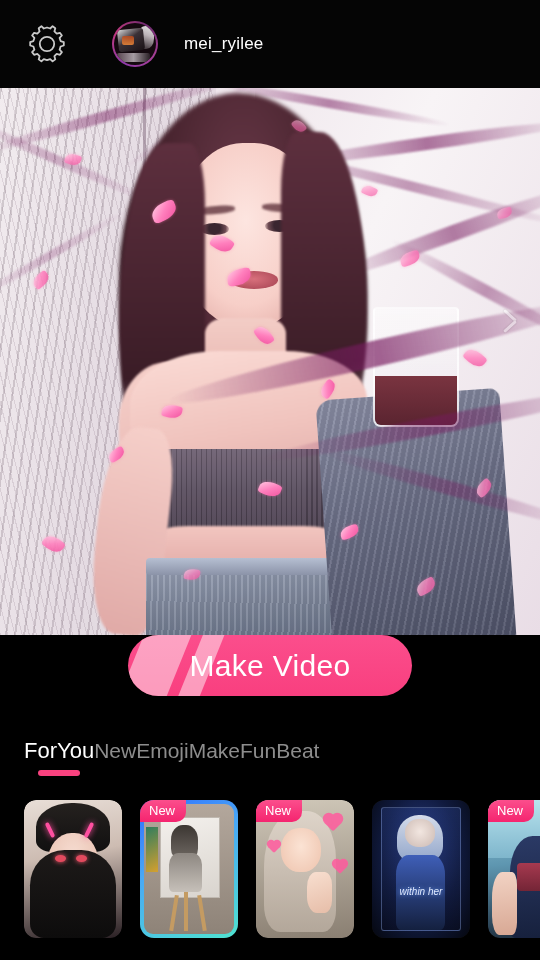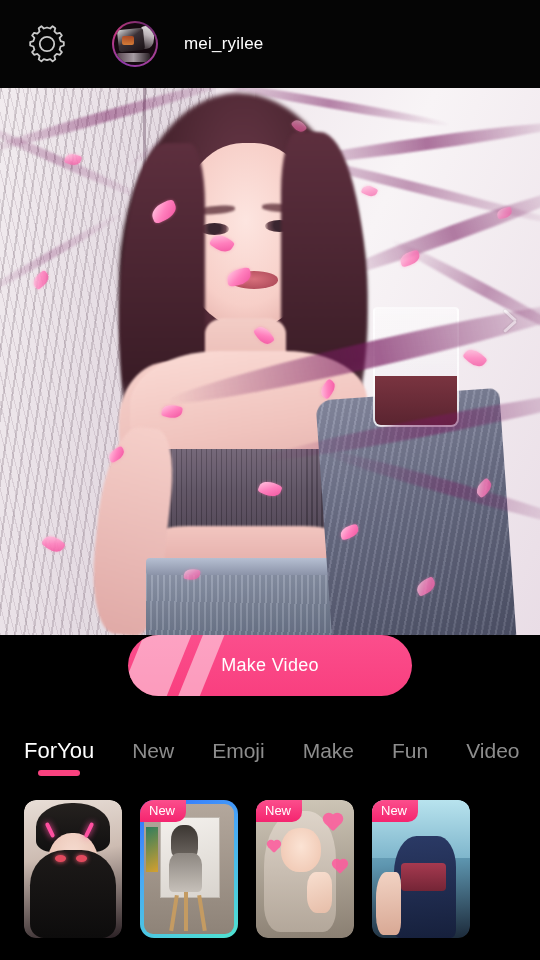--- a/index.html
+++ b/index.html
@@ -157,26 +157,26 @@
   .make-btn{
     position:absolute; left:128px; top:0px; width:284px; height:61px;
     border-radius:31px; overflow:hidden; border:none; cursor:pointer;
     background:linear-gradient(180deg,#fb4e8c 0%,#f93f7f 100%);
     display:flex; align-items:center; justify-content:center;
   }
   .stripe{ position:absolute; top:-30%; height:170%; width:26px;
     background:rgba(255,255,255,.48); transform:rotate(22deg); }
   .stripe.a{ left:4px; width:44px; }
   .stripe.b{ left:62px; width:20px; }
-  .make-label{ position:relative; z-index:2; font-size:18px; color:#fff; letter-spacing:.3px; }
+  .make-label{ position:relative; z-index:2; font-size:30px; color:#fff; letter-spacing:.3px; }
 
   
   .tabs{
     position:absolute; left:0; top:728px; width:540px; height:58px;
-    display:flex; align-items:center; padding-left:24px; gap:38px;
+    display:flex; align-items:center; padding-left:24px; 
     overflow:hidden; white-space:nowrap;
   }
   .tab{ position:relative; font-size:21px; color:#8d8d8d; cursor:pointer; padding-bottom:12px; flex:0 0 auto; }
   .tab.active{ color:#ffffff; font-size:22px; }
   .tab.active::after{
     content:""; position:absolute; left:50%; transform:translateX(-50%);
     bottom:0px; width:42px; height:6px; border-radius:3px; background:#f9427f;
   }
 
   
@@ -371,21 +371,21 @@
     <span class="make-label">Make Video</span>
   </button>
 </div>
 
 <div class="tabs">
   <div class="tab active">ForYou</div>
   <div class="tab">New</div>
   <div class="tab">Emoji</div>
   <div class="tab">Make</div>
   <div class="tab">Fun</div>
-  <div class="tab">Video</div>
+  <div class="tab">Beat</div>
 
 </div>
 
 <div class="strip">
 
   <div class="thumb">
     <div class="thumb-inner">
       <div class="t1">
         <div class="hat"></div>
           <div class="fc"></div>
@@ -420,20 +420,31 @@
           <div class="fc2"></div>
           <div class="hand"></div>
         <div class="heart h1"></div>
           <div class="heart h2"></div>
           <div class="heart h3"></div>
       </div>
     </div>
     <span class="badge">New</span>
   </div>
 
+  <div class="thumb">
+    <div class="thumb-inner">
+      <div class="t4">
+        <div class="frame"></div>
+        <div class="elsa-hair"></div>
+          <div class="elsa-h"></div>
+          <div class="elsa-b"></div>
+        <div class="ovl">within her</div>
+      </div>
+    </div>
+  </div>
 
   <div class="thumb">
     <div class="thumb-inner">
       <div class="t5">
         <div class="sky"></div>
           <div class="person"></div>
         <div class="shirt"></div>
           <div class="arm"></div>
       </div>
     </div>

